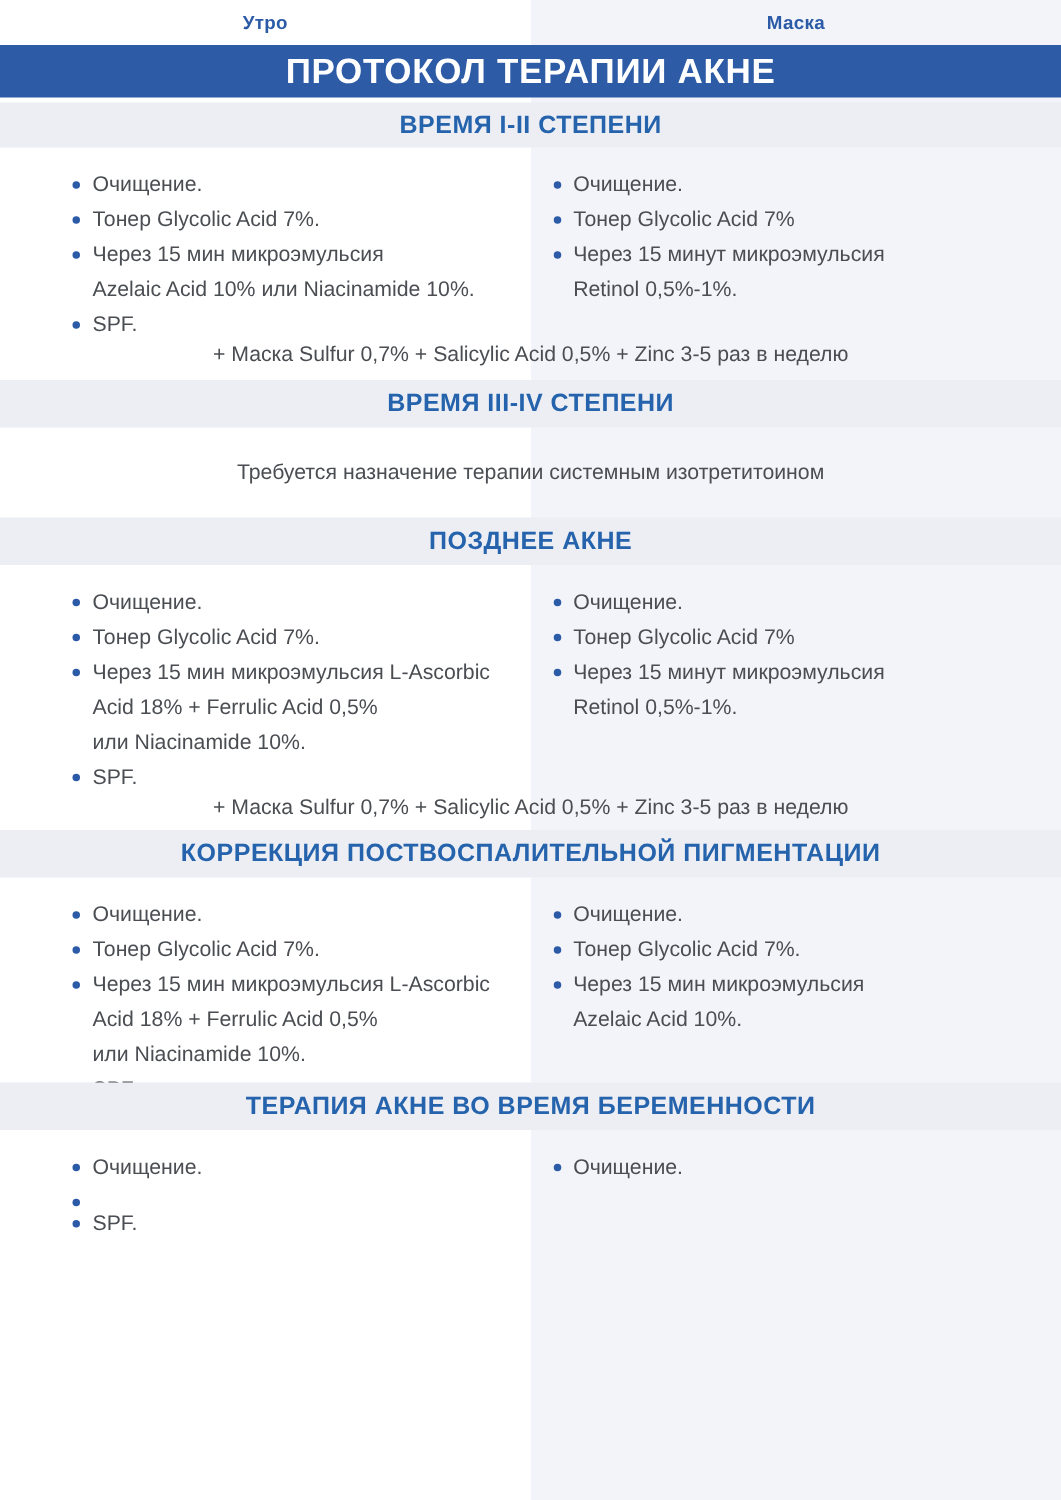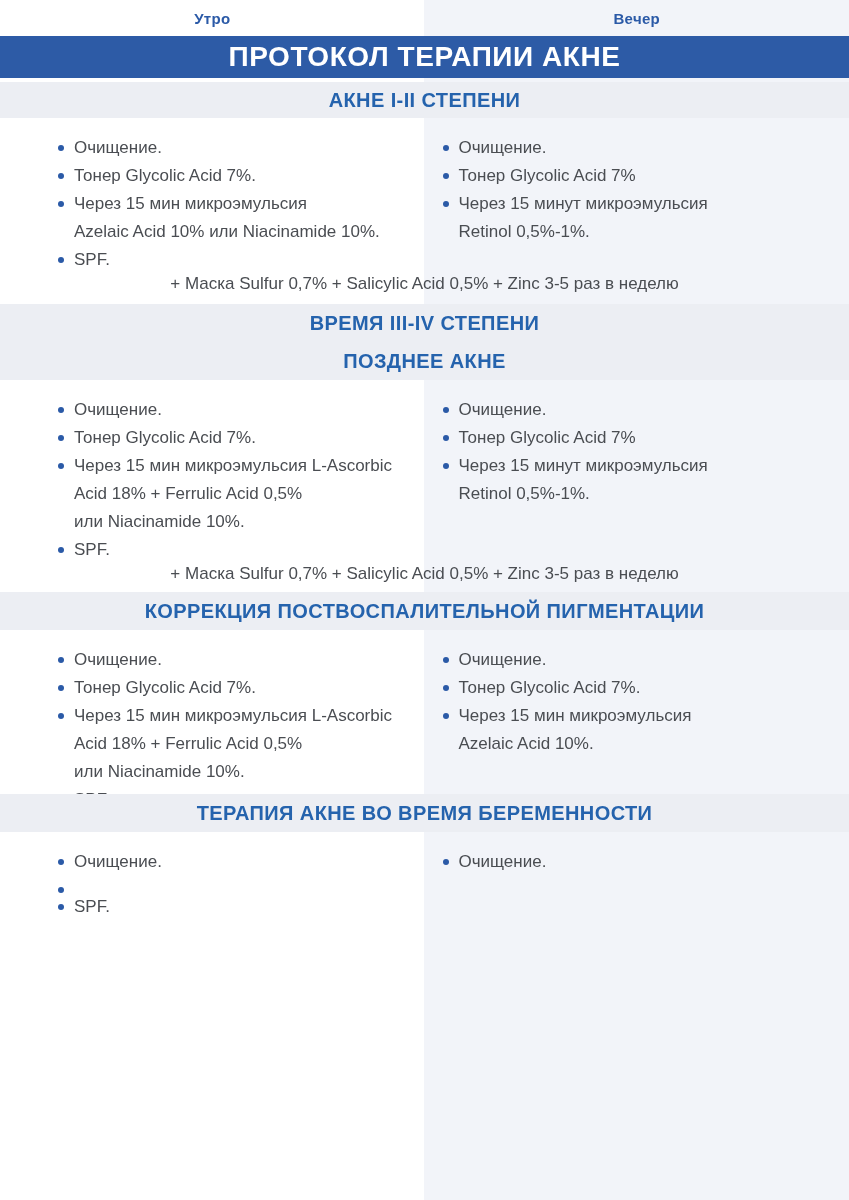--- a/index.html
+++ b/index.html
@@ -81,26 +81,26 @@
   #content-3{height:164px;}
   #content-4{flex:1 1 auto;}
 </style>
 </head>
 <body>
 
 <div class="page">
 
   <div class="col-headers">
     <div class="col-header">Утро</div>
-    <div class="col-header">Вечер</div>
+    <div class="col-header">Маска</div>
   </div>
 
   <div class="title-banner">ПРОТОКОЛ ТЕРАПИИ АКНЕ</div>
 
-  <div class="section-banner first">АКНЕ I-II СТЕПЕНИ</div>
+  <div class="section-banner first">ВРЕМЯ I-II СТЕПЕНИ</div>
   <div class="section-content" id="content-0">
     <div class="cols">
       <div class="col-morning">
         <ul class="bullets">
             <li class="bullet-item">
               <span class="dot"></span>
               <span class="bullet-text">Очищение.</span>
             </li>
             <li class="bullet-item">
               <span class="dot"></span>
@@ -132,20 +132,23 @@
               <span class="bullet-text">Через 15 минут микроэмульсия
 Retinol 0,5%-1%.</span>
             </li>
           </ul>
       </div>
     </div>
     <div class="footer-note">+ Маска Sulfur 0,7% + Salicylic Acid 0,5% + Zinc 3-5 раз в неделю</div>
   </div>
 
   <div class="section-banner">ВРЕМЯ III-IV СТЕПЕНИ</div>
+  <div class="section-content" id="content-1">
+    <div class="note-row">Требуется назначение терапии системным изотретитоином</div>
+  </div>
 
   <div class="section-banner">ПОЗДНЕЕ АКНЕ</div>
   <div class="section-content" id="content-2">
     <div class="cols">
       <div class="col-morning">
         <ul class="bullets">
             <li class="bullet-item">
               <span class="dot"></span>
               <span class="bullet-text">Очищение.</span>
             </li>

